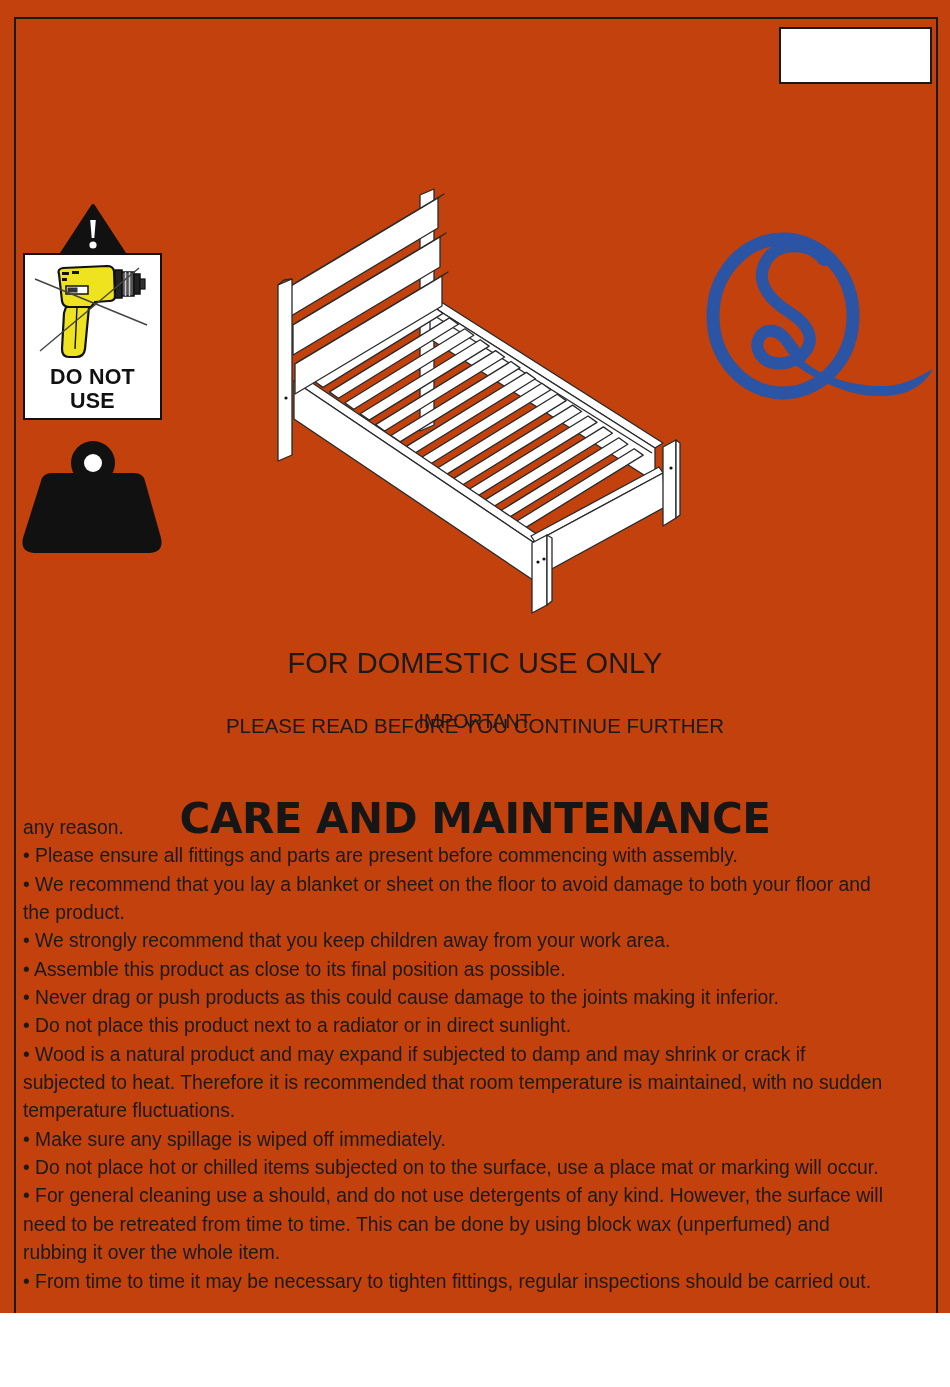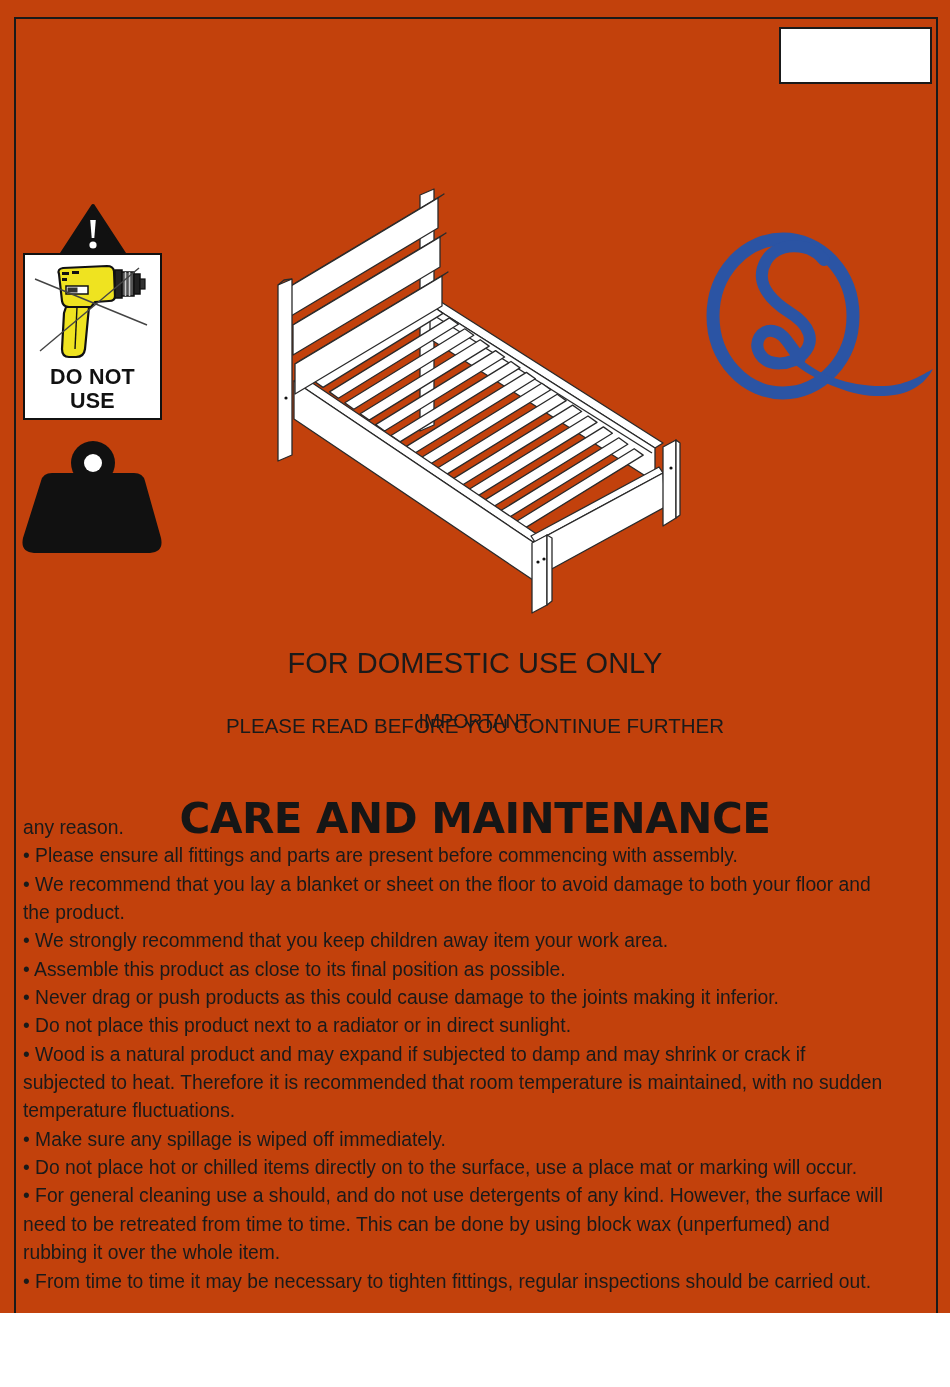--- a/index.html
+++ b/index.html
@@ -161,28 +161,28 @@
   <div class="abs center-line" id="h-domestic">FOR DOMESTIC USE ONLY</div>
   <div class="abs center-line" id="h-important">IMPORTANT</div>
   <div class="abs center-line" id="h-please">PLEASE READ BEFORE YOU CONTINUE FURTHER</div>
   <div class="abs center-line" id="h-title">CARE AND MAINTENANCE</div>
 
   <div class="abs" id="body-text">
       <div class="text-line">any reason.</div>
       <div class="text-line">• Please ensure all fittings and parts are present before commencing with assembly.</div>
       <div class="text-line">• We recommend that you lay a blanket or sheet on the floor to avoid damage to both your floor and</div>
       <div class="text-line">the product.</div>
-      <div class="text-line">• We strongly recommend that you keep children away item your work area.</div>
+      <div class="text-line">• We strongly recommend that you keep children away from your work area.</div>
       <div class="text-line">• Assemble this product as close to its final position as possible.</div>
       <div class="text-line">• Never drag or push products as this could cause damage to the joints making it inferior.</div>
       <div class="text-line">• Do not place this product next to a radiator or in direct sunlight.</div>
       <div class="text-line">• Wood is a natural product and may expand if subjected to damp and may shrink or crack if</div>
       <div class="text-line">subjected to heat. Therefore it is recommended that room temperature is maintained, with no sudden</div>
       <div class="text-line">temperature fluctuations.</div>
       <div class="text-line">• Make sure any spillage is wiped off immediately.</div>
-      <div class="text-line">• Do not place hot or chilled items directly on to the surface, use a place mat or marking will occur.</div>
+      <div class="text-line">• Do not place hot or chilled items subjected on to the surface, use a place mat or marking will occur.</div>
       <div class="text-line">• For general cleaning use a should, and do not use detergents of any kind. However, the surface will</div>
       <div class="text-line">need to be retreated from time to time. This can be done by using block wax (unperfumed) and</div>
       <div class="text-line">rubbing it over the whole item.</div>
       <div class="text-line">• From time to time it may be necessary to tighten fittings, regular inspections should be carried out.</div>
     </div>
 
 </div>
 
 </body></html>

